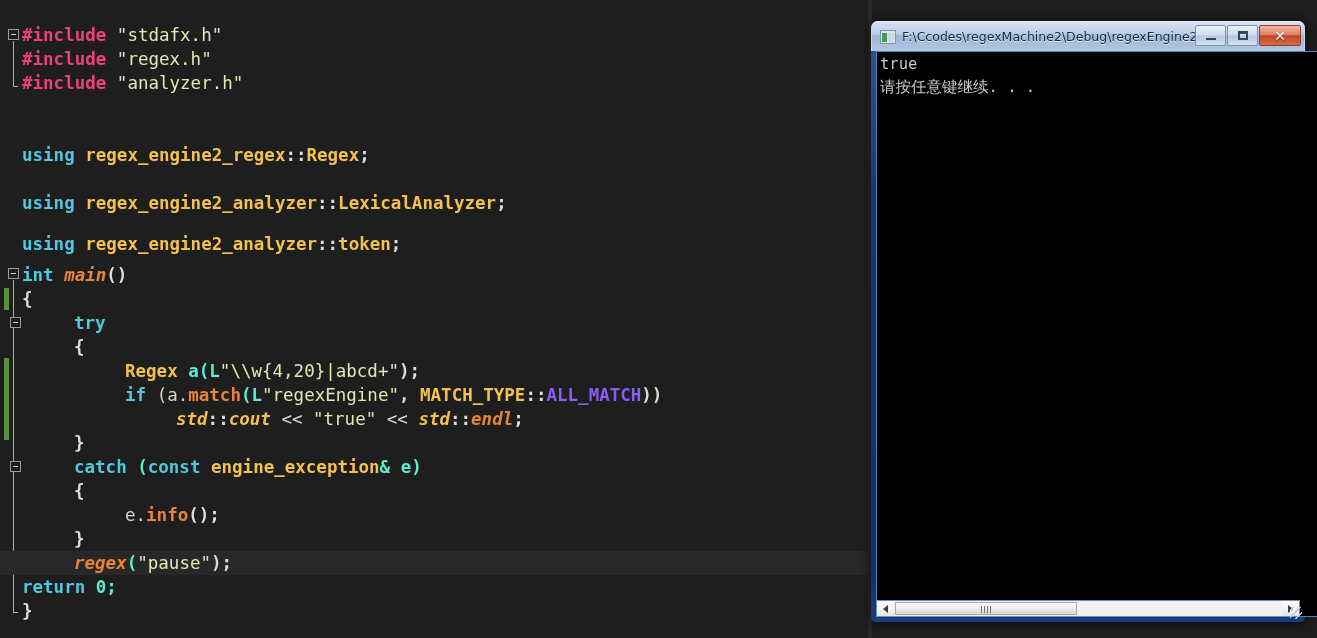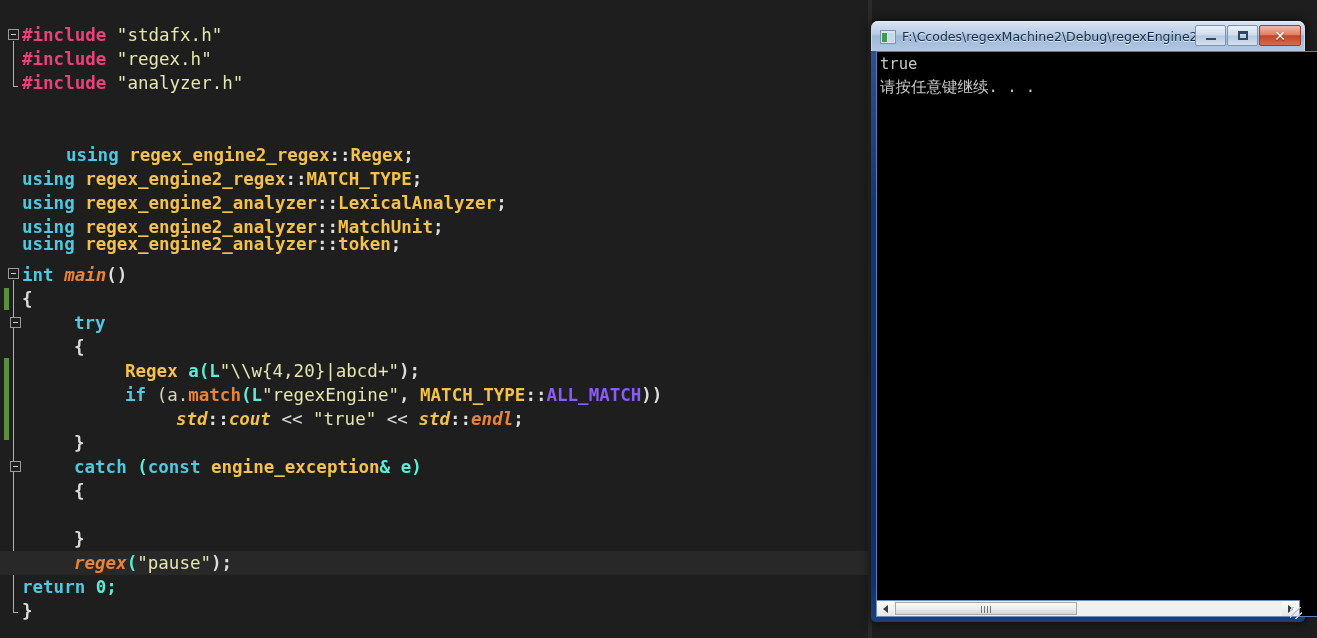--- a/index.html
+++ b/index.html
@@ -385,27 +385,25 @@
 
     <div class="code-line" style="top:23px;"><span class="t-pre">#include</span><span class="t-op"> </span><span class="t-str">"stdafx.h"</span></div>
 
     <div class="code-line" style="top:47px;"><span class="t-pre">#include</span><span class="t-op"> </span><span class="t-str">"regex.h"</span></div>
 
     <div class="code-line" style="top:71px;"><span class="t-pre">#include</span><span class="t-op"> </span><span class="t-str">"analyzer.h"</span></div>
 
     <div class="code-line" style="top:95px;"></div>
     <div class="code-line" style="top:119px;"></div>
 
-    <div class="code-line" style="top:143px;margin-left:44px;"><span class="t-kw">using</span><span class="t-op"> </span><span class="t-ns">regex_engine2_regex</span><span class="t-punct">::</span><span class="t-ns">Regex</span><span class="t-punct">;</span></div>
-
-    <div class="code-line" style="top:167px;"><span class="t-kw">using</span><span class="t-op"> </span><span class="t-ns">regex_engine2_regex</span><span class="t-punct">::</span><span class="t-ns">MATCH_TYPE</span><span class="t-punct">;</span></div>
+    <div class="code-line" style="top:143px;"><span class="t-kw">using</span><span class="t-op"> </span><span class="t-ns">regex_engine2_regex</span><span class="t-punct">::</span><span class="t-ns">Regex</span><span class="t-punct">;</span></div>
+
 
     <div class="code-line" style="top:191px;text-align:center;"><span class="t-kw">using</span><span class="t-op"> </span><span class="t-ns">regex_engine2_analyzer</span><span class="t-punct">::</span><span class="t-ns">LexicalAnalyzer</span><span class="t-punct">;</span></div>
 
-    <div class="code-line" style="top:215px;"><span class="t-kw">using</span><span class="t-op"> </span><span class="t-ns">regex_engine2_analyzer</span><span class="t-punct">::</span><span class="t-ns">MatchUnit</span><span class="t-punct">;</span></div>
 
     <div class="code-line" style="top:232px;"><span class="t-kw">using</span><span class="t-op"> </span><span class="t-ns">regex_engine2_analyzer</span><span class="t-punct">::</span><span class="t-ns">token</span><span class="t-punct">;</span></div>
 
     <div class="code-line" style="top:263px;"><span class="t-kw">int</span><span class="t-op"> </span><span class="t-fnital">main</span><span class="t-punct">()</span></div>
 
     <div class="code-line" style="top:287px;"><span class="t-punct">{</span></div>
 
     <div class="code-line" style="top:311px; padding-left:74px;"><span class="t-kw">try</span></div>
 
     <div class="code-line" style="top:335px; padding-left:74px;"><span class="t-punct">{</span></div>
@@ -415,20 +413,21 @@
     <div class="code-line" style="top:383px; padding-left:125px;"><span class="t-kw">if</span><span class="t-op"> </span><span class="t-id">(a.</span><span class="t-fn">match</span><span class="t-plain">(L</span><span class="t-str">"regexEngine"</span><span class="t-punct">, </span><span class="t-ns">MATCH_TYPE</span><span class="t-punct">::</span><span class="t-enum">ALL_MATCH</span><span class="t-punct">))</span></div>
 
     <div class="code-line" style="top:407px; padding-left:176px;"><span class="t-stdital">std</span><span class="t-punct">::</span><span class="t-stdital">cout</span><span class="t-op"> &lt;&lt; </span><span class="t-str">"true"</span><span class="t-op"> &lt;&lt; </span><span class="t-stdital">std</span><span class="t-punct">::</span><span class="t-fnital">endl</span><span class="t-punct">;</span></div>
 
     <div class="code-line" style="top:431px; padding-left:74px;"><span class="t-punct">}</span></div>
 
     <div class="code-line" style="top:455px; padding-left:74px;"><span class="t-kw">catch</span><span class="t-plain"> (</span><span class="t-kw">const</span><span class="t-op"> </span><span class="t-type">engine_exception</span><span class="t-plain">&amp; e)</span></div>
 
     <div class="code-line" style="top:479px; padding-left:74px;"><span class="t-punct">{</span></div>
 
+    <div class="code-line" style="top:503px; padding-left:125px;"><span class="t-id">e.</span><span class="t-fn">info</span><span class="t-punct">();</span></div>
 
     <div class="code-line" style="top:527px; padding-left:74px;"><span class="t-punct">}</span></div>
 
     <div class="code-line current" style="top:551px; padding-left:74px;"><span class="t-fnital">regex</span><span class="t-plain">(</span><span class="t-str">"pause"</span><span class="t-punct">);</span></div>
 
     <div class="code-line" style="top:575px; "><span class="t-kw">return</span><span class="t-plain"> 0;</span></div>
 
     <div class="code-line" style="top:599px;"><span class="t-punct">}</span></div>
 
   </div>

